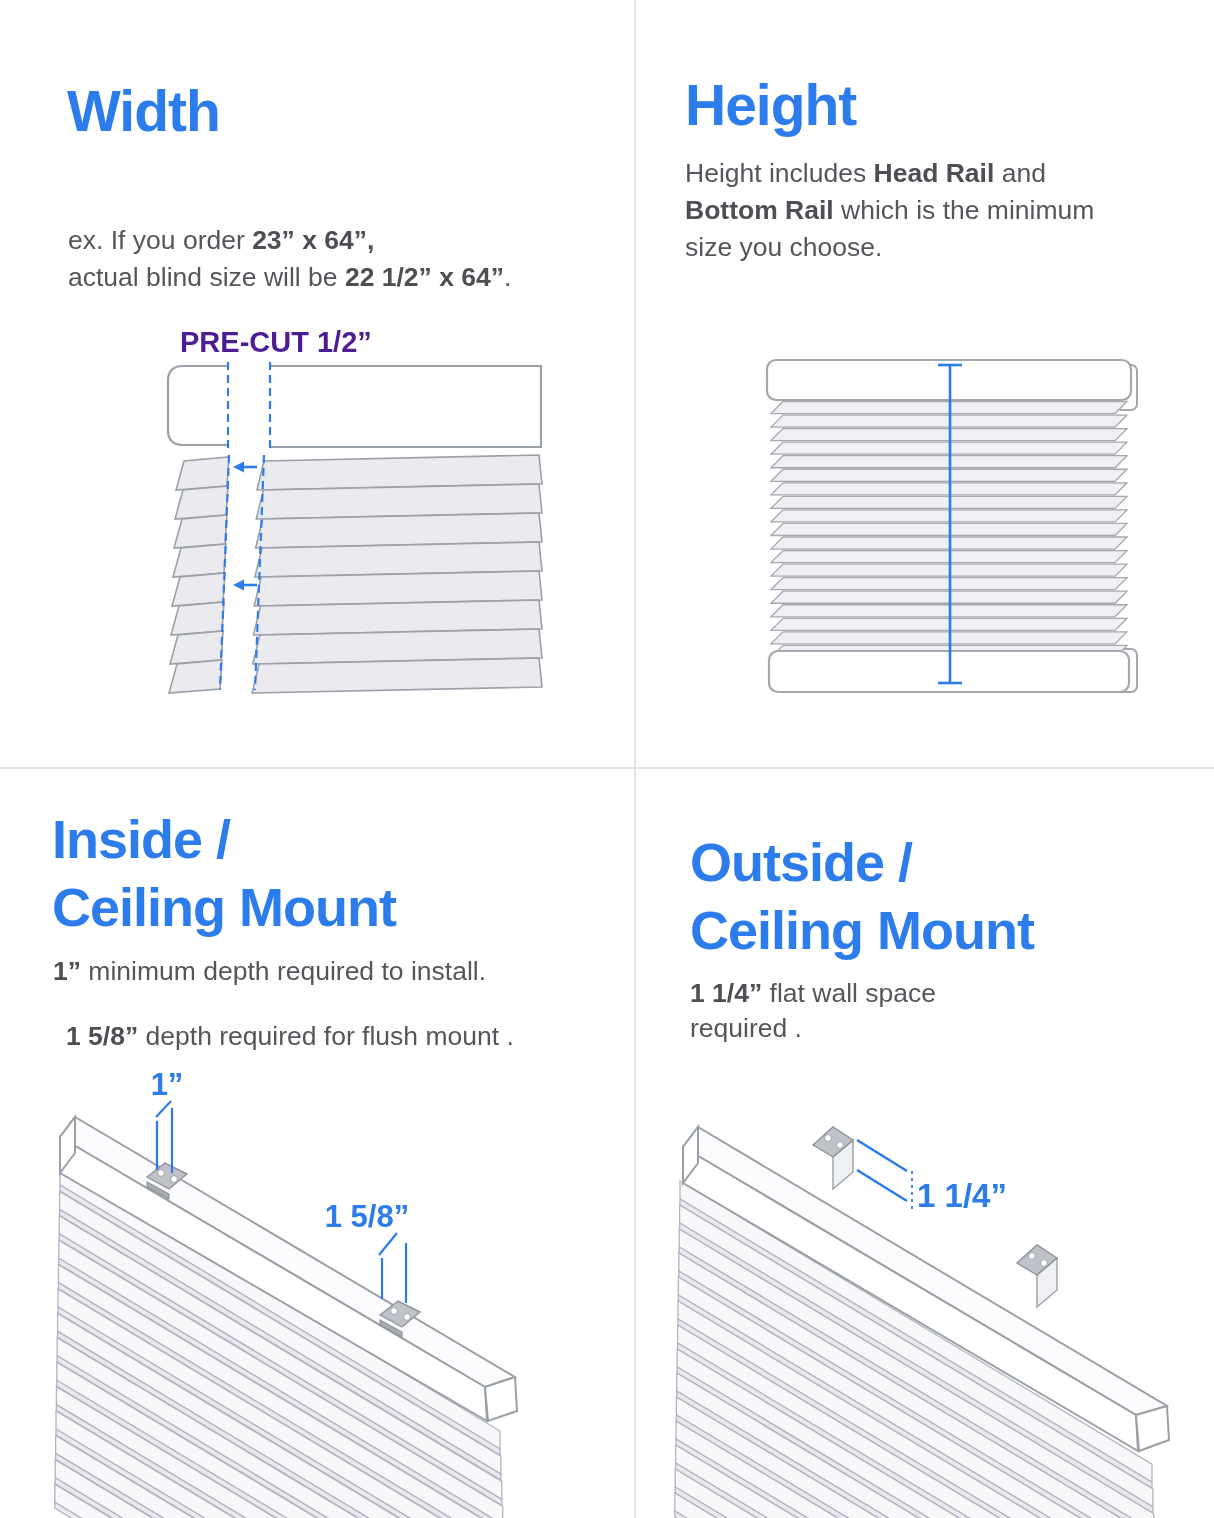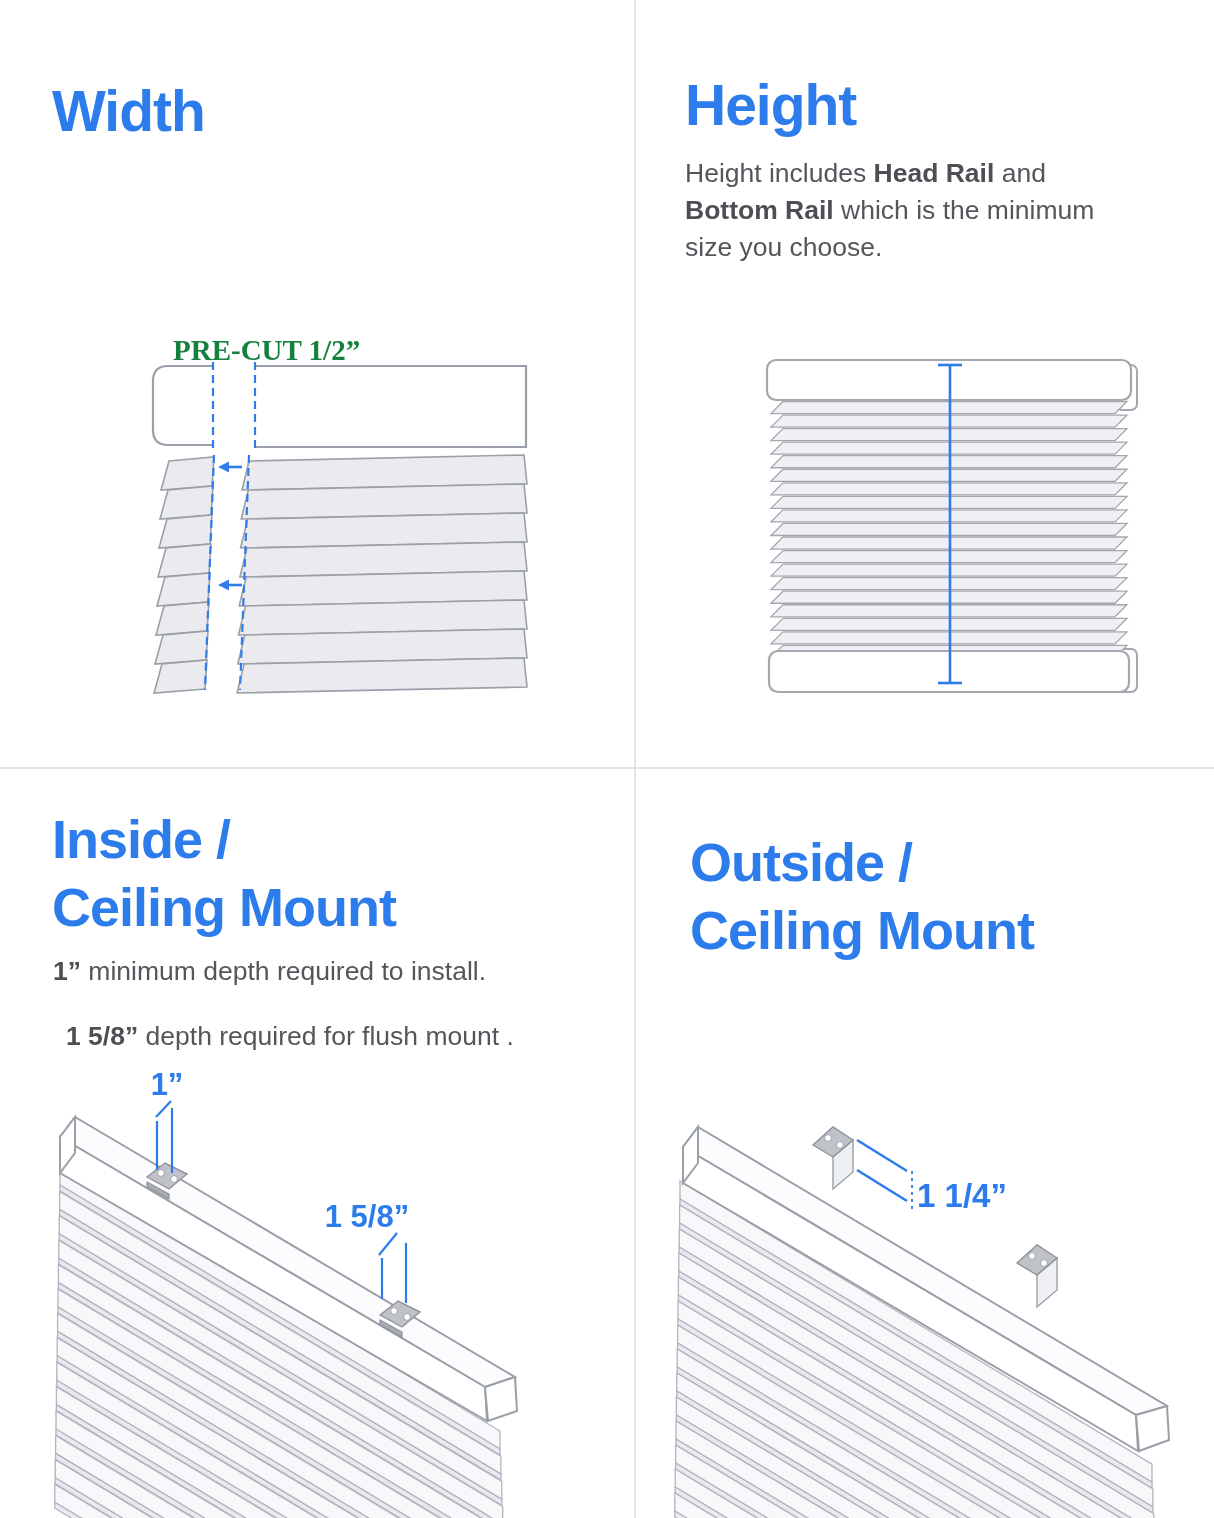--- a/index.html
+++ b/index.html
@@ -1,49 +1,53 @@
 <!DOCTYPE html>
 <html><head>
 <meta charset="utf-8">
 <style>
   html,body{margin:0;padding:0;background:#fff;}
   .page{position:relative;width:1214px;height:1518px;background:#ffffff;
         font-family:"Liberation Sans",sans-serif;overflow:hidden;}
   .divider-v{position:absolute;left:634px;top:0;width:2px;height:1518px;background:#e4e4e6;}
   .divider-h{position:absolute;left:0;top:767px;width:1214px;height:2px;background:#e4e4e6;}
   .panel{position:absolute;}
-  .panel-tl{left:0;top:0;width:704px;height:767px;}
+  .panel-tl{left:15px;top:0;width:704px;height:767px;}
   .panel-tr{left:636px;top:0;width:578px;height:767px;}
   .panel-bl{left:0;top:769px;width:634px;height:749px;}
   .panel-br{left:636px;top:769px;width:578px;height:749px;margin-top:23px;}
   .abs{position:absolute;}
   .title{color:#2d7ceb;font-weight:700;font-size:57px;line-height:62px;letter-spacing:-1px;margin:0;}
   .title2{color:#2d7ceb;font-weight:700;font-size:54px;line-height:68px;letter-spacing:-1px;margin:0;}
   .body-text{color:#54565b;font-size:26.5px;line-height:37px;margin:0;}
   .body-text b{font-weight:700;color:#4d4f54;}
-  .precut-label{color:#15803d;font-weight:700;font-size:29px;margin:16px;font-family:Liberation Serif, serif;}
+  .precut-label{color:#4c1d95;font-weight:700;font-size:29px;margin:8px;}
   svg{display:block;overflow:visible;}
   .dash{stroke:#2f7ceb;stroke-width:2.2;stroke-dasharray:8 5;fill:none;stroke-linecap:butt;}
   .blue-ln{stroke:#2d7ceb;stroke-width:2.2;fill:none;}
   .blue-ln-thick{stroke:#2d7ceb;stroke-width:2.6;fill:none;}
   .dlabel{font-family:"Liberation Sans",sans-serif;font-size:31px;font-weight:700;fill:#2d7ceb;}
   .dlabel-lg{font-family:"Liberation Sans",sans-serif;font-size:33px;font-weight:700;fill:#2d7ceb;}
 </style>
 </head>
 <body>
 
 <div class="page">
 
   <div class="divider-v"></div>
   <div class="divider-h"></div>
 
   <section class="panel panel-tl">
     <h1 class="title abs" style="left:52px;top:80px;">Width</h1>
 
 
+    <p class="body-text abs" style="left:53px;top:222px;">
+      <span>ex. If you order </span><b>23” x 64”,</b><br>
+      <span>actual blind size will be </span><b>22 1/2” x 64”</b><span>.</span>
+    </p>
 
     <p class="precut-label abs" style="left:157px;top:318px;">PRE-CUT 1/2”</p>
 
     <svg class="abs" style="left:148px;top:355px;" width="380" height="335" viewBox="0 0 380 335">
 
       <g id="w-slats">
           <polygon points="21,106 66,102 64,131 13,135" fill="#eaeaef" stroke="#9aa0a8" stroke-width="1.6"></polygon>
           <polygon points="101,106 376,100 379,129 94,135" fill="#eaeaef" stroke="#9aa0a8" stroke-width="1.6"></polygon>
           <polygon points="20,135 65,131 63,160 12,164" fill="#eaeaef" stroke="#9aa0a8" stroke-width="1.6"></polygon>
           <polygon points="100.3,135 376,129 379,158 93.3,164" fill="#eaeaef" stroke="#9aa0a8" stroke-width="1.6"></polygon>
@@ -212,20 +216,24 @@
       <text class="dlabel" x="337" y="162" text-anchor="middle">1 5/8”</text>
     </svg>
   </section>
 
   <section class="panel panel-br">
     <h1 class="title2 abs" style="left:54px;top:36px;">
       <span>Outside /</span><br>
       <span>Ceiling Mount</span>
     </h1>
 
+    <p class="body-text abs" style="left:54px;top:184px;line-height:35px;">
+      <b>1 1/4”</b><span> flat wall space</span><br>
+      <span>required .</span>
+    </p>
 
     <svg class="abs" style="left:4px;top:291px;" width="574" height="458" viewBox="0 0 574 458">
       <g id="o-slats">
           <polygon points="40,98 512,381.2 512,399.2 40,116" fill="#f8f8fb" stroke="#b2b4be" stroke-width="1.3"></polygon>
           <polygon points="40,116 512,399.2 512,405.2 40,122" fill="#e9eaf1" stroke="#b2b4be" stroke-width="1.3"></polygon>
           <polygon points="39.6,122 512.9,405.97999999999996 512.9,423.97999999999996 39.6,140" fill="#f8f8fb" stroke="#b2b4be" stroke-width="1.3"></polygon>
           <polygon points="39.6,140 512.9,423.97999999999996 512.9,429.97999999999996 39.6,146" fill="#e9eaf1" stroke="#b2b4be" stroke-width="1.3"></polygon>
           <polygon points="39.2,146 513.8,430.76 513.8,448.76 39.2,164" fill="#f8f8fb" stroke="#b2b4be" stroke-width="1.3"></polygon>
           <polygon points="39.2,164 513.8,448.76 513.8,454.76 39.2,170" fill="#e9eaf1" stroke="#b2b4be" stroke-width="1.3"></polygon>
           <polygon points="38.8,170 514.7,455.54 514.7,473.54 38.8,188" fill="#f8f8fb" stroke="#b2b4be" stroke-width="1.3"></polygon>

